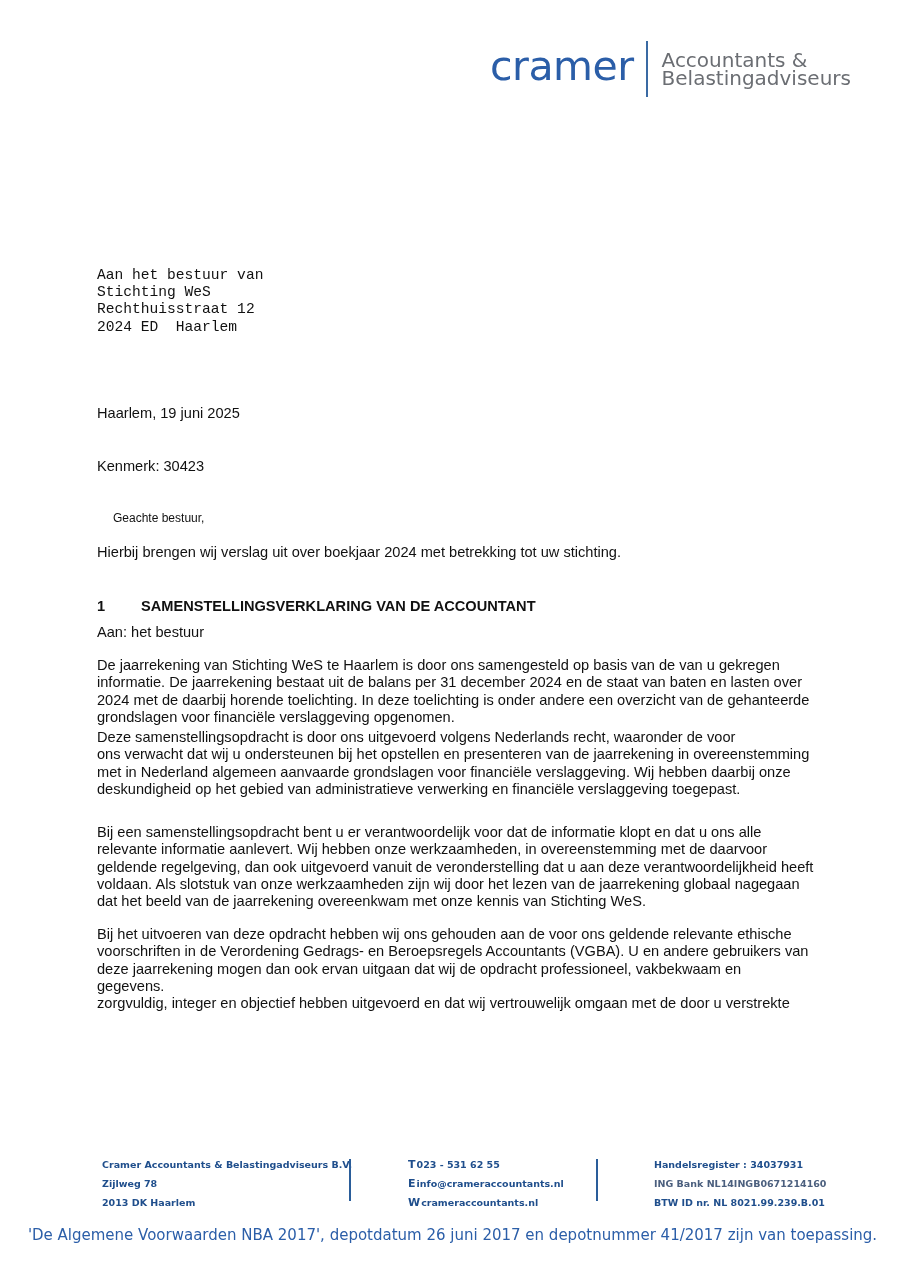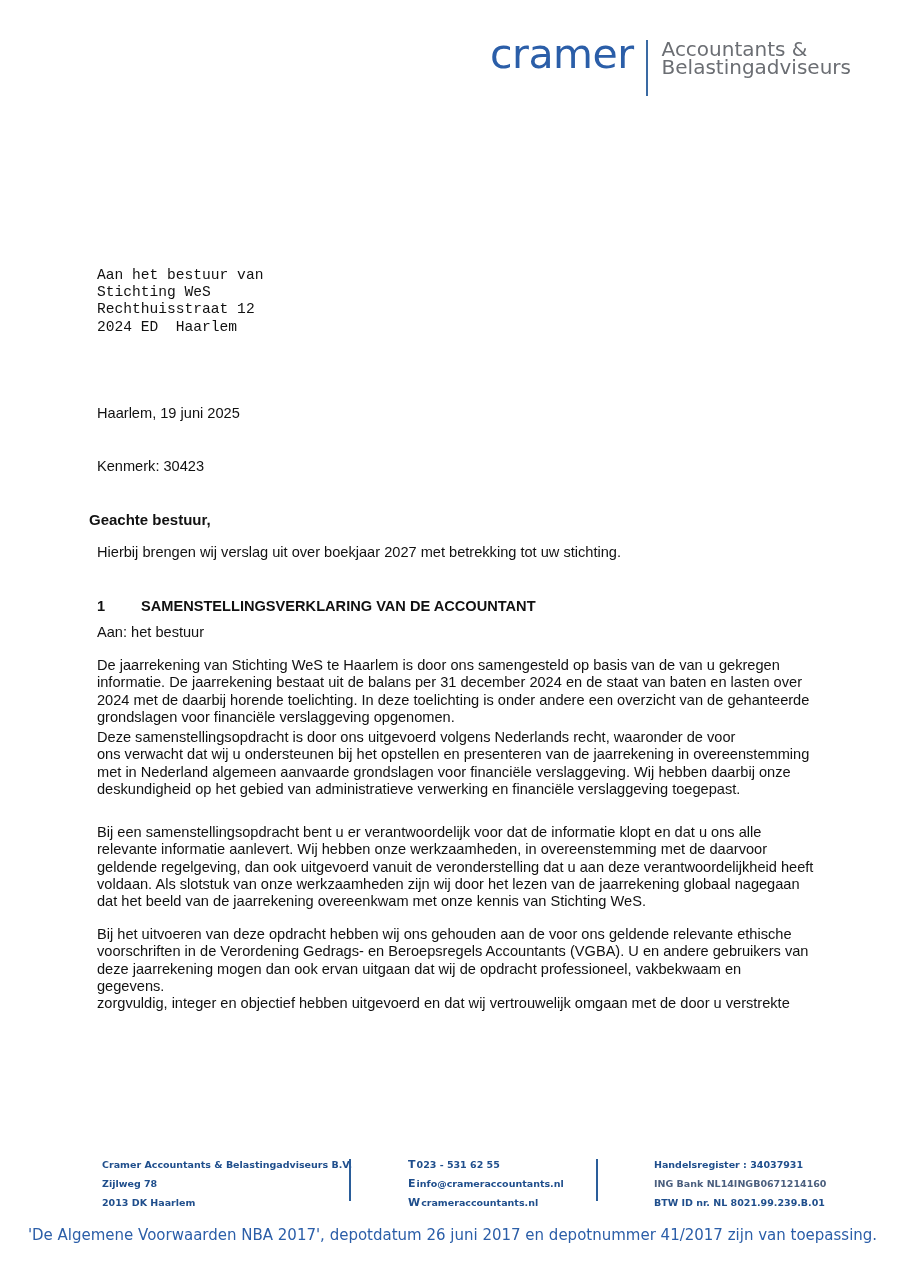--- a/index.html
+++ b/index.html
@@ -1,30 +1,30 @@
 <!DOCTYPE html>
 <html><head>
   <meta charset="utf-8">
   <style>
     html, body { margin: 0; padding: 0; background: #ffffff; }
     body { width: 905px; height: 1280px; position: relative; overflow: hidden; font-family: "Liberation Sans", sans-serif; color: #111111; }
 
     
-    .logo { position: absolute; left: 490px; top: 40px; height: 58px; display: flex; }
+    .logo { position: absolute; left: 490px; top: 40px; height: 58px; display: flex; align-items: center; }
     .logo-word { font-family: "DejaVu Sans", sans-serif; font-size: 41px; color: #2b5ea8; letter-spacing: -0.5px; line-height: 1; margin-top: -6px; }
     .logo-divider { width: 2px; height: 56px; background: #3a6aa3; margin-left: 12px; margin-right: 14px; }
     .logo-tag { font-family: "DejaVu Sans", sans-serif; font-size: 20px; line-height: 18px; color: #6b6e73; }
 
     
     .addr { position: absolute; left: 97px; top: 267px; font-size: 14.6px; line-height: 17.2px; font-family: Liberation Mono, monospace; }
     .line { display: block; white-space: pre; }
 
     .date { position: absolute; left: 97px; top: 405px; font-size: 14.6px; }
     .ref { position: absolute; left: 97px; top: 458px; font-size: 14.6px; }
-    .salut { position: absolute; left: 89px; top: 511px; font-size: 15px; font-weight: bold; }
+    .salut { position: absolute; left: 113px; top: 511px; font-size: 12px; }
     .intro { position: absolute; left: 97px; top: 544px; font-size: 14.6px; }
 
     .section-head { position: absolute; left: 97px; top: 598px; font-size: 14.6px; font-weight: bold; display: flex; }
     .section-num { width: 44px; }
     .to-line { position: absolute; left: 97px; top: 624px; font-size: 14.6px; }
 
     .para { position: absolute; left: 97px; width: 760px; font-size: 14.6px; line-height: 17.3px; }
     .p1 { top: 650px; margin-top: 7px; }
     .p2 { top: 729px; }
     .p3 { top: 824px; }
@@ -59,21 +59,21 @@
 <div class="addr">
   <span class="line">Aan het bestuur van</span>
   <span class="line">Stichting WeS</span>
   <span class="line">Rechthuisstraat 12</span>
   <span class="line">2024 ED  Haarlem</span>
 </div>
 
 <div class="date">Haarlem, 19 juni 2025</div>
 <div class="ref">Kenmerk: 30423</div>
 <div class="salut">Geachte bestuur,</div>
-<div class="intro">Hierbij brengen wij verslag uit over boekjaar 2027 met betrekking tot uw stichting.</div>
+<div class="intro">Hierbij brengen wij verslag uit over boekjaar 2024 met betrekking tot uw stichting.</div>
 
 <div class="section-head">
   <span class="section-num">1</span>
   <span>SAMENSTELLINGSVERKLARING VAN DE ACCOUNTANT</span>
 </div>
 <div class="to-line">Aan: het bestuur</div>
 
 <div class="para p1">
   <span class="line">De jaarrekening van Stichting WeS te Haarlem is door ons samengesteld op basis van de van u gekregen</span>
   <span class="line">informatie. De jaarrekening bestaat uit de balans per 31 december 2024 en de staat van baten en lasten over</span>

